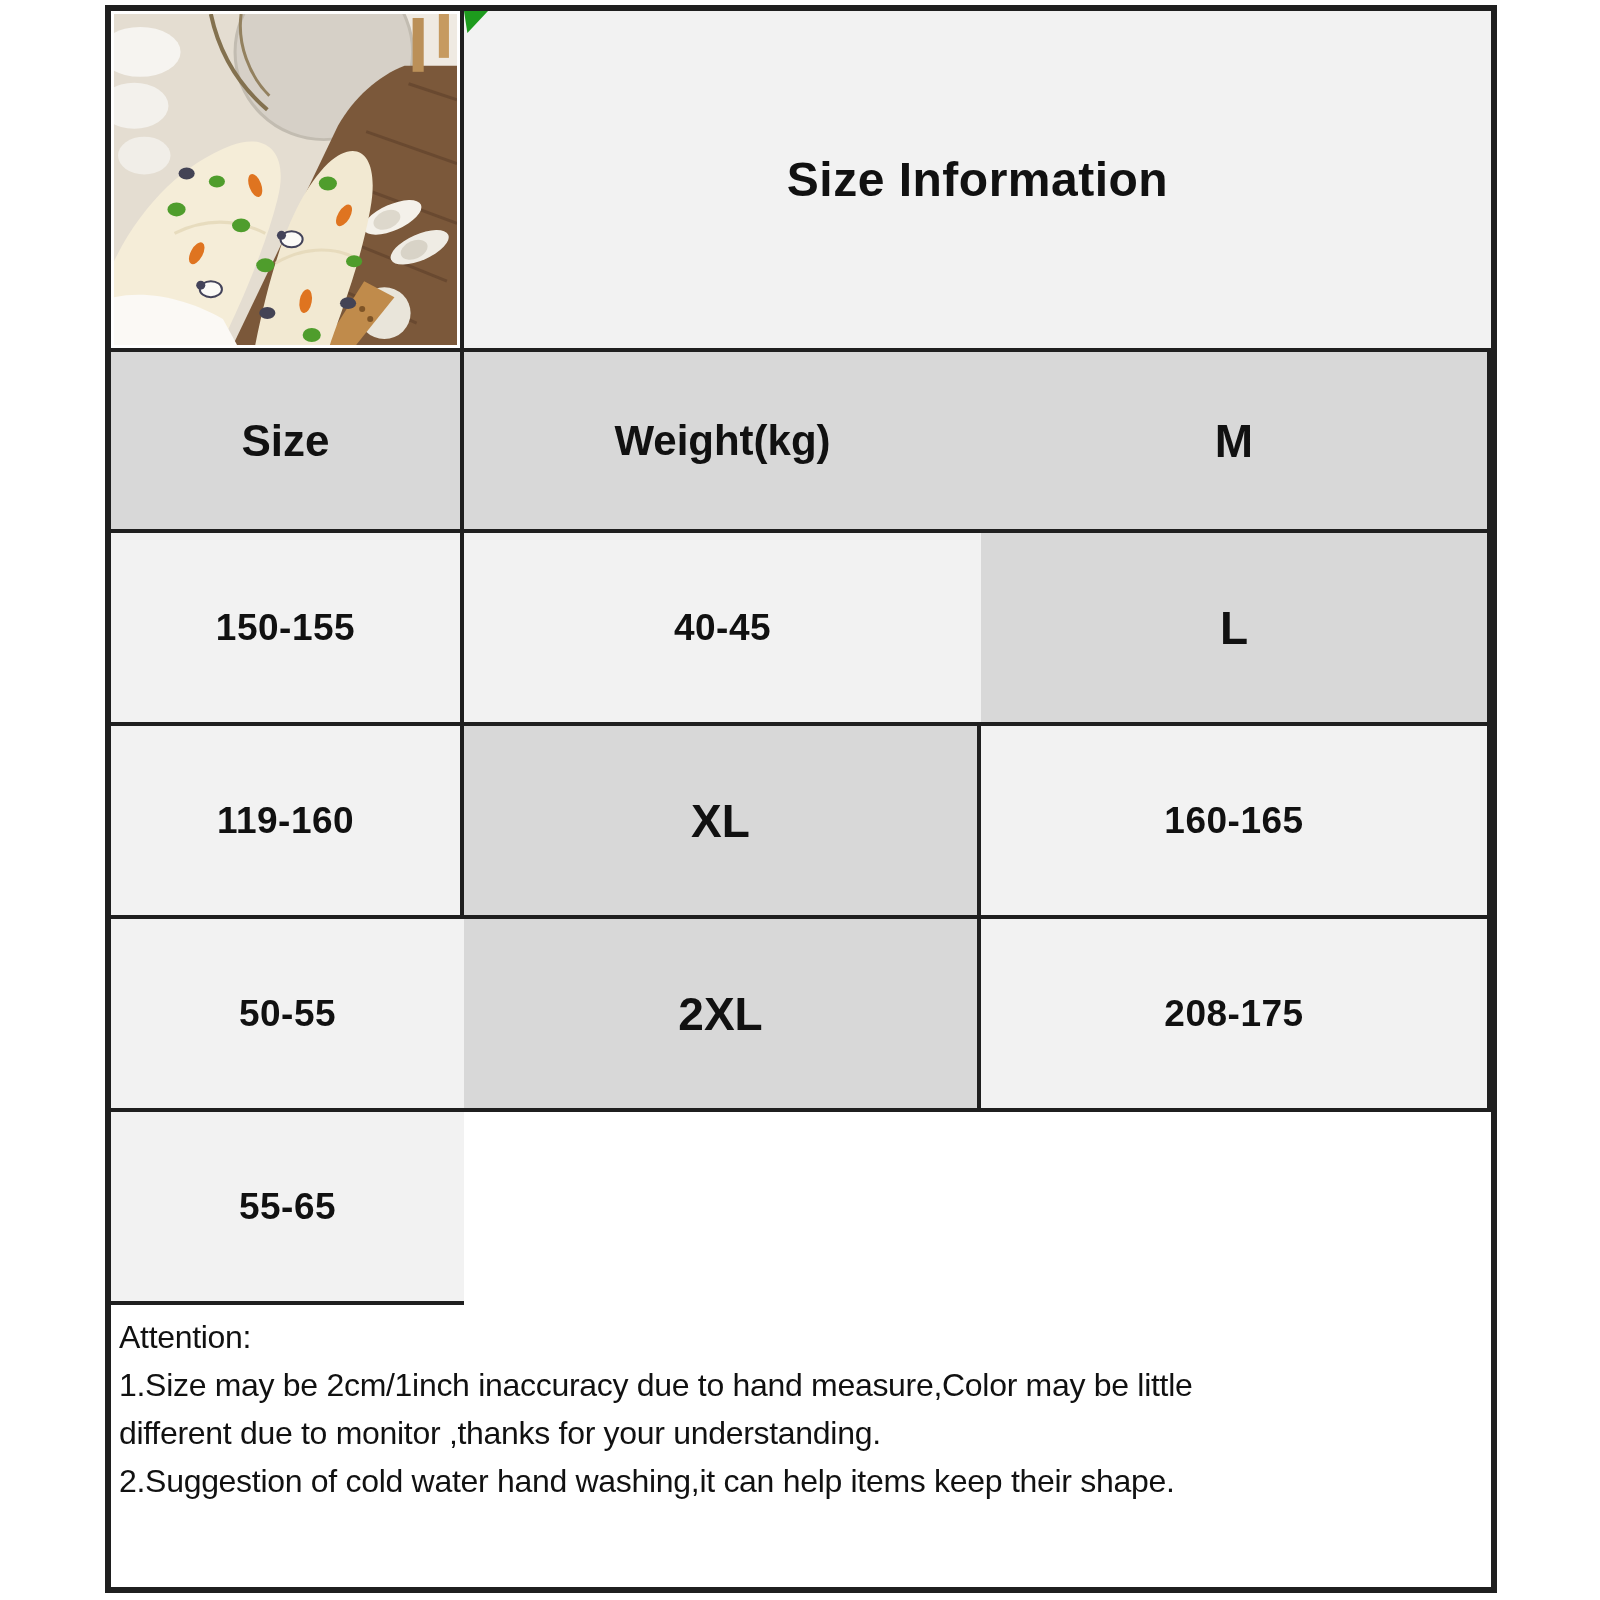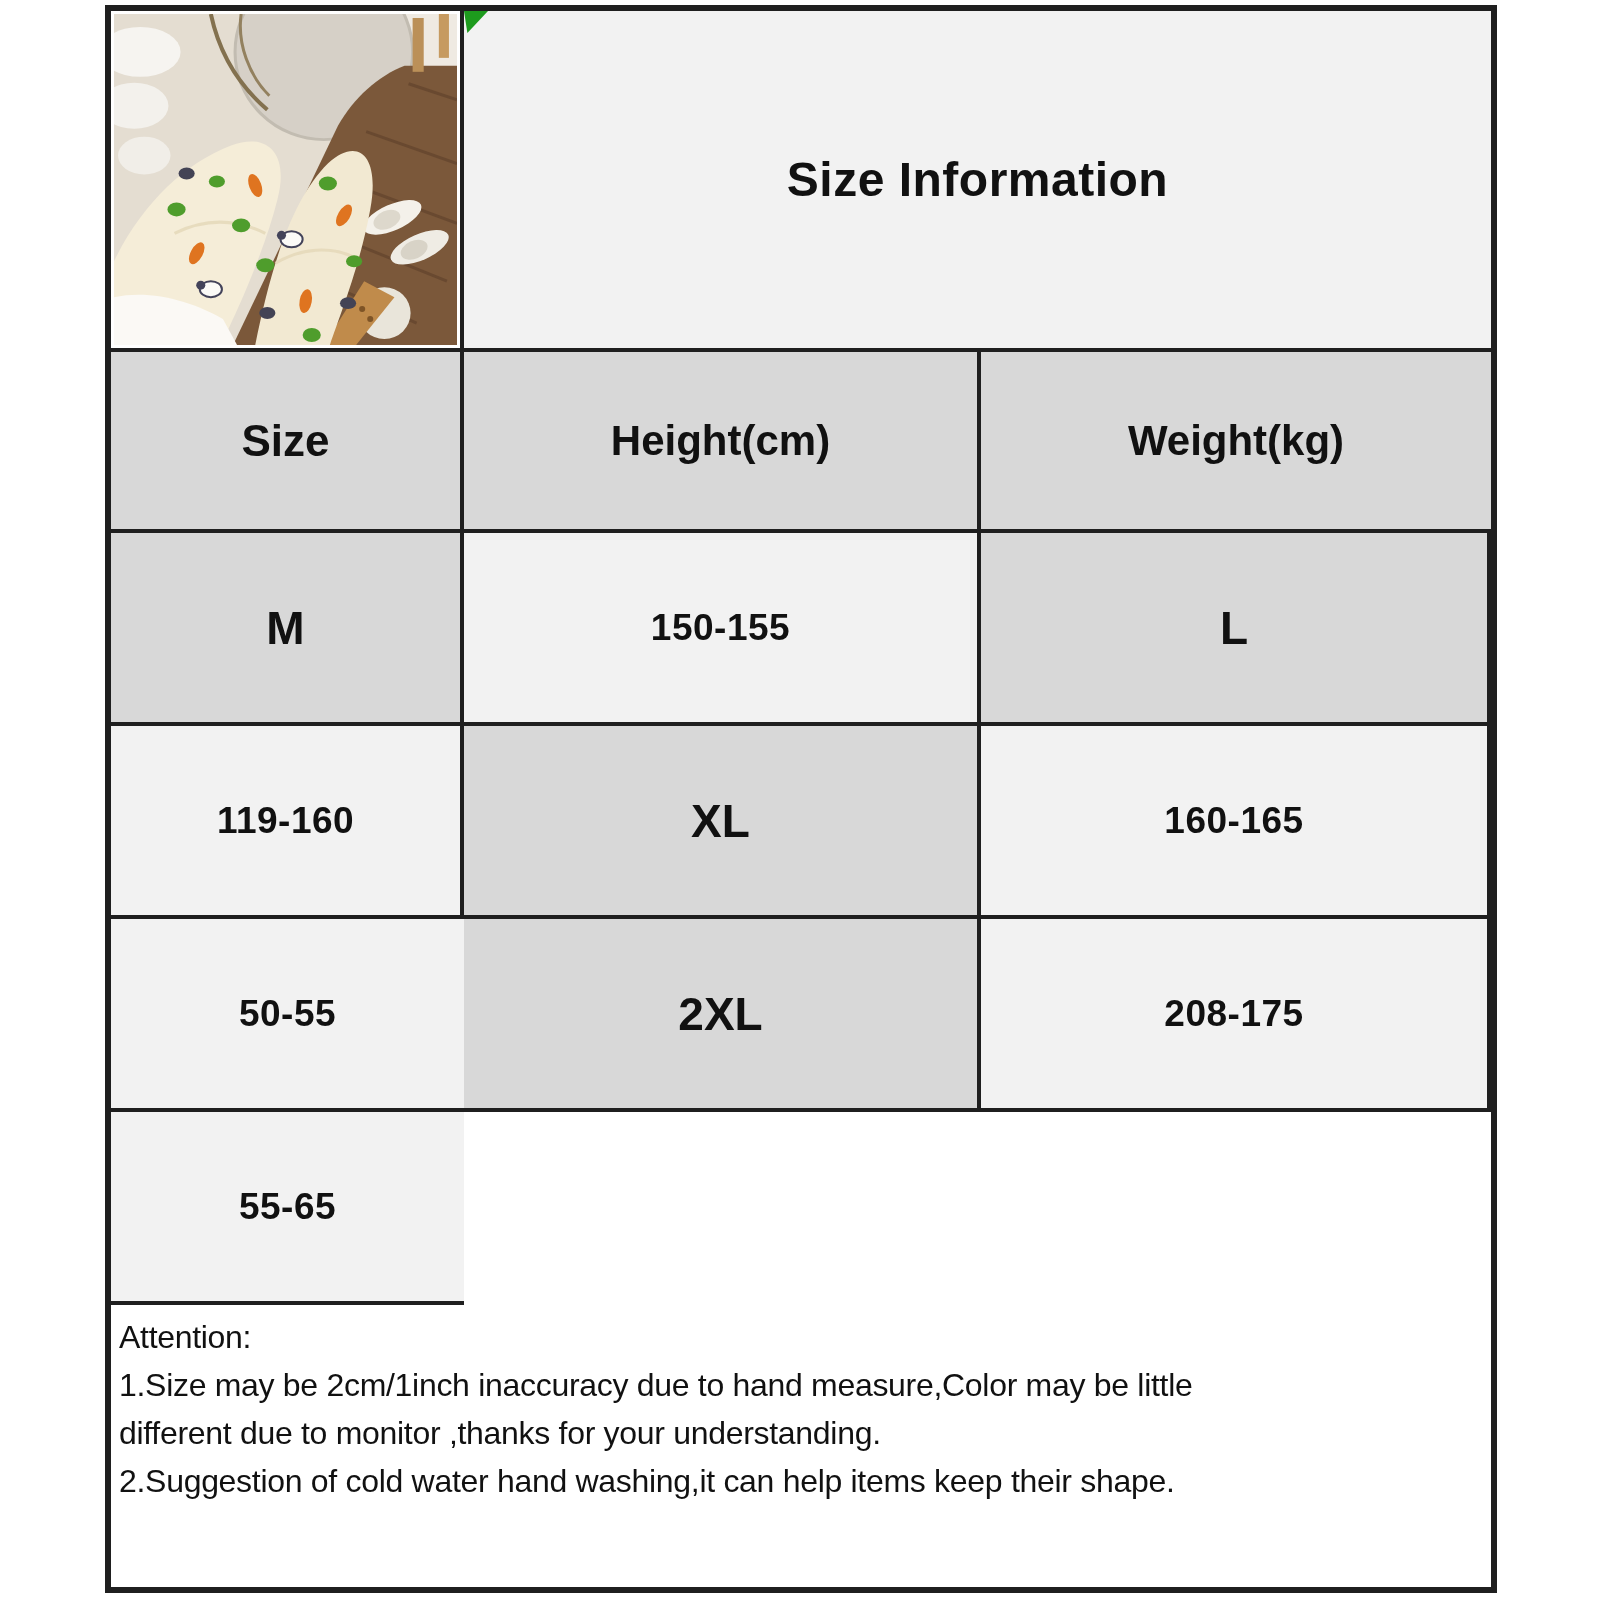--- a/index.html
+++ b/index.html
@@ -145,25 +145,25 @@
 
         <path d="M0,332 L0,284 C36,276 78,288 108,306 L122,332 Z" fill="#fbf9f5"></path>
       </svg>
     </div>
     <div class="cell title-cell">
       <span class="corner-marker"></span>
       <span>Size Information</span>
     </div>
 
     <div class="cell gray size-head">Size</div>
-    <div class="cell gray col-head">Height(cm)</div>
     <div class="cell gray col-head no-right">Weight(kg)</div>
 
     <div class="cell gray size-label">M</div>
     <div class="cell light value">150-155</div>
+    <div class="cell light value no-right">40-45</div>
 
     <div class="cell gray size-label">L</div>
     <div class="cell light value">119-160</div>
 
     <div class="cell gray size-label">XL</div>
     <div class="cell light value">160-165</div>
     <div class="cell light value no-right">50-55</div>
 
     <div class="cell gray size-label">2XL</div>
     <div class="cell light value">208-175</div>

